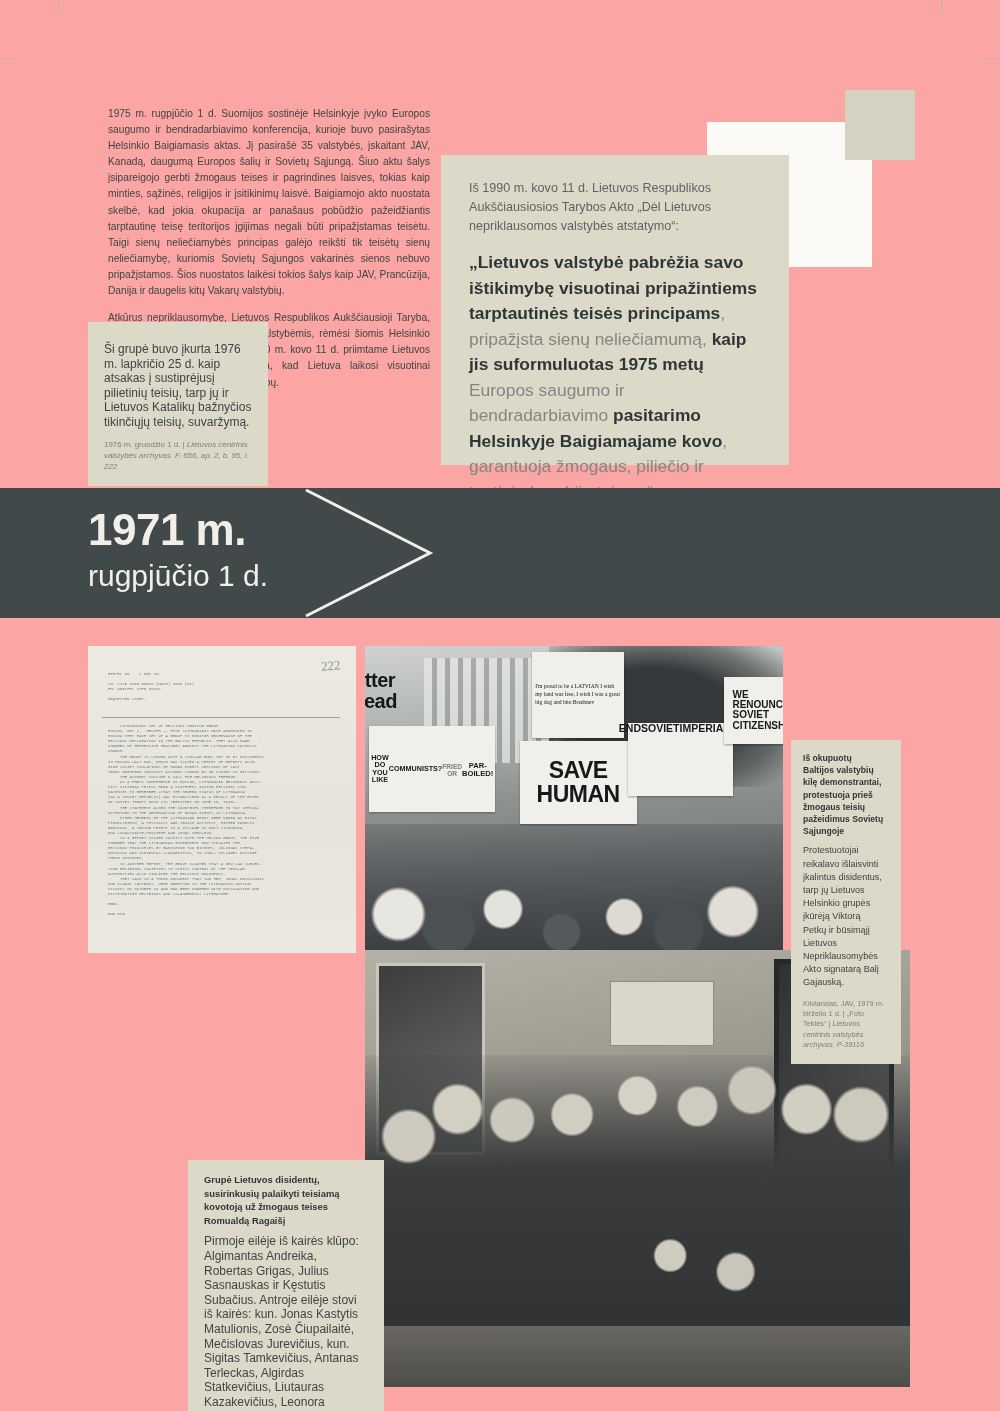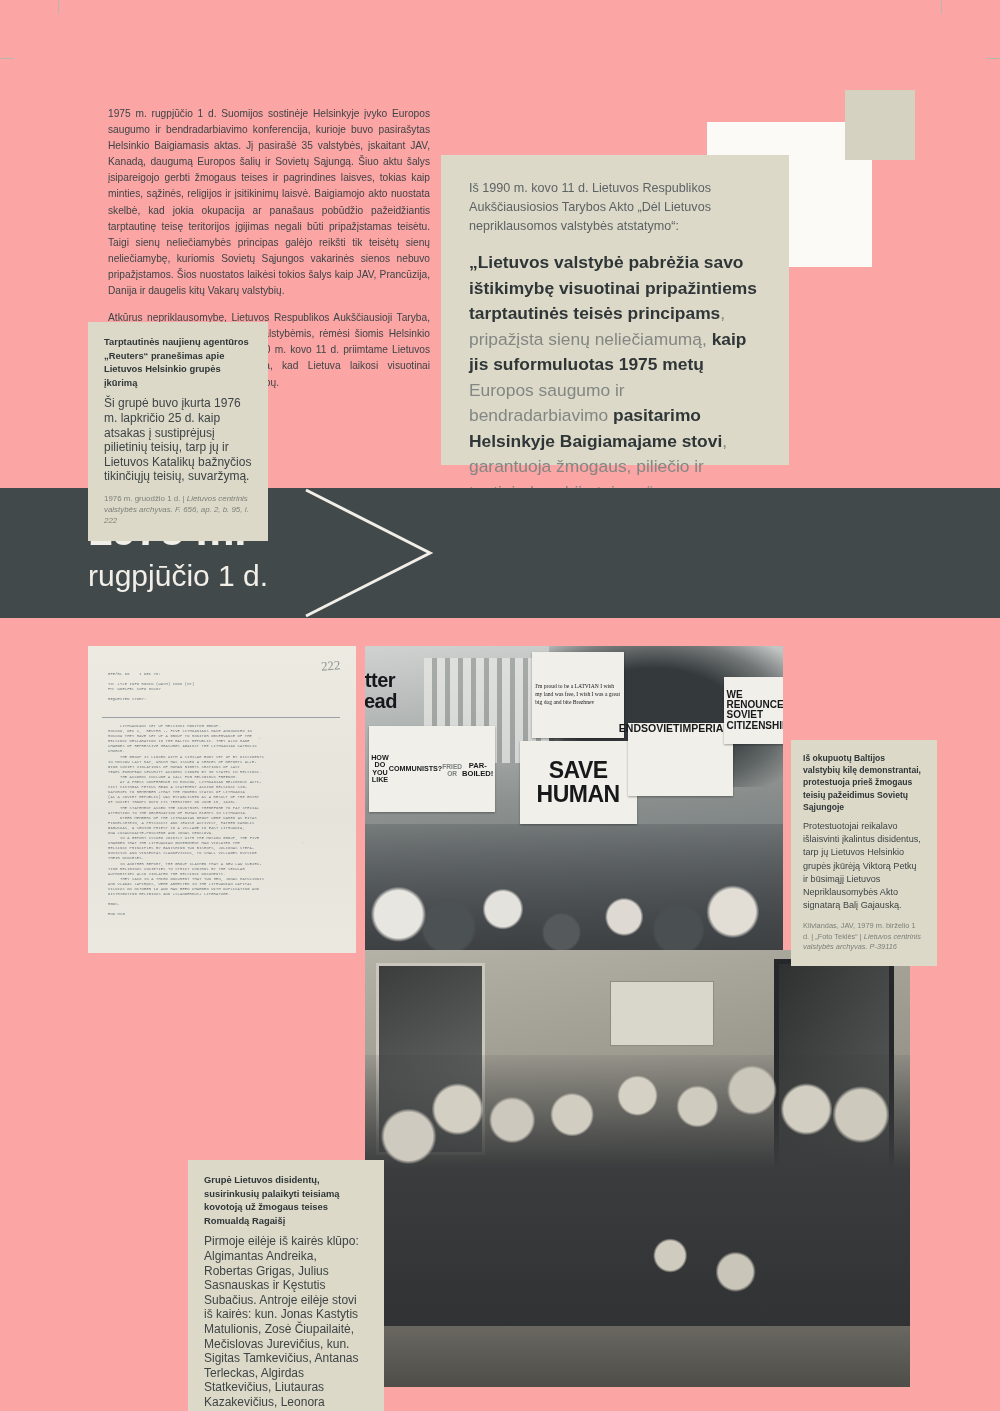--- a/index.html
+++ b/index.html
@@ -190,21 +190,21 @@
   .sign-communists .l2 { margin-top: 5px; color: #7b807f; font-size: 6.6px; }
   .sign-communists .l3 { margin-top: 3px; font-size: 7.6px; }
   .sign-latvian { left: 40%; top: 2%; width: 22%; height: 28%;
     font-size: 5.6px; font-family: "Liberation Serif", serif; font-weight: 400;
     flex-direction: column; text-align: left; align-items: flex-start; padding: 4px 3px; line-height: 1.42; }
   .sign-save { left: 37%; top: 31%; width: 28%; height: 27%;
     font-size: 23px; flex-direction: column; letter-spacing: -.5px; }
   .sign-end { left: 63%; top: 25%; width: 25%; height: 24%;
     font-size: 10.5px; flex-direction: row; text-align: left; align-items: flex-start; padding-left: 6px; }
   .sign-renounce { left: 86%; top: 10%; width: 17%; height: 22%;
-    font-size: 10px; flex-direction: column; text-align: left; align-items: flex-start; padding-left: 2px; }
+    font-size: 10px; flex-direction: column; text-align: left; align-items: flex-start; padding-left: 8px; }
 
   
   .photo-group {
     position: absolute;
     left: 365px; top: 332px;
     width: 545px; height: 437px;
     overflow: hidden; background: #6a6a64;
   }
   .pg-wall { position: absolute; inset: 0;
     background: linear-gradient(170deg, #b4b1a7 0%, #9d9a90 30%, #87857c 62%, #6e6c65 100%); }
@@ -233,21 +233,21 @@
 
   
   .caption { position: absolute; background: #ddd9c8; padding: 13px 16px 14px 16px; }
   .cap-title { color: #2f3638; font-size: 9.4px; font-weight: 700; line-height: 13.6px; }
   .cap-body  { color: #3d4446; font-size: 12px; line-height: 14.6px; margin-top: 7px; }
   .cap-src   { color: #7b7f78; font-size: 7.9px; line-height: 11.2px; margin-top: 9px; }
   .cap-src i { font-style: italic; }
 
   .caption-telex  { left: 88px; top: 322px; width: 180px; }
   .caption-group  { left: 188px; top: 1160px; width: 196px; }
-  .caption-protest{ left: 791px; top: 740px; width: 146px; padding: 12px 16px 13px 12px; }
+  .caption-protest{ left: 791px; top: 740px; width: 110px; padding: 12px 16px 13px 12px; }
   .caption-protest .cap-title { font-size: 8.6px; line-height: 12.2px; }
   .caption-protest .cap-body  { font-size: 9.1px; line-height: 13.2px; }
   .caption-protest .cap-src   { font-size: 7.4px; line-height: 10.4px; }
 </style>
 </head>
 <body>
 
 <div class="page">
 
   <div class="crop crop-tl-v"></div>
@@ -258,26 +258,26 @@
   <div class="deco deco-light"></div>
   <div class="deco deco-dark"></div>
 
   <div class="intro">
     <p>1975 m. rugpjūčio 1 d. Suomijos sostinėje Helsinkyje įvyko Europos saugumo ir bendradarbiavimo konferencija, kurioje buvo pasirašytas Helsinkio Baigiamasis aktas. Jį pasirašė 35 valstybės, įskaitant JAV, Kanadą, daugumą Europos šalių ir Sovietų Sąjungą. Šiuo aktu šalys įsipareigojo gerbti žmogaus teises ir pagrindines laisves, tokias kaip minties, sąžinės, religijos ir įsitikinimų laisvė. Baigiamojo akto nuostata skelbė, kad jokia okupacija ar panašaus pobūdžio pažeidžiantis tarptautinę teisę teritorijos įgijimas negali būti pripažįstamas teisėtu. Taigi sienų neliečiamybės principas galėjo reikšti tik teisėtų sienų neliečiamybę, kuriomis Sovietų Sąjungos vakarinės sienos nebuvo pripažįstamos. Šios nuostatos laikėsi tokios šalys kaip JAV, Prancūzija, Danija ir daugelis kitų Vakarų valstybių.</p>
     <p>Atkūrus nepriklausomybę, Lietuvos Respublikos Aukščiausioji Taryba, pradėdama derybas su kitomis valstybėmis, rėmėsi šiomis Helsinkio Baigiamojo akto nuostatomis. 1990 m. kovo 11 d. priimtame Lietuvos Nepriklausomybės Akte pabrėžta, kad Lietuva laikosi visuotinai pripažintų tarptautinės teisės principų.</p>
   </div>
 
   <div class="quotebox">
     <div class="quote-source">Iš 1990 m. kovo 11 d. Lietuvos Respublikos Aukščiausiosios Tarybos Akto „Dėl Lietuvos nepriklausomos valstybės atstatymo“:</div>
-    <div class="quote-body"><b>„Lietuvos valstybė pabrėžia savo ištikimybę visuotinai pripažintiems tarptautinės teisės principams</b><span>, pripažįsta sienų neliečiamumą, </span><b>kaip jis suformuluotas 1975 metų</b><span> Europos saugumo ir bendradarbiavimo </span><b>pasitarimo Helsinkyje Baigiamajame stovi</b><span>, garantuoja žmogaus, piliečio ir tautinių bendrijų teises.“</span></div>
+    <div class="quote-body"><b>„Lietuvos valstybė pabrėžia savo ištikimybę visuotinai pripažintiems tarptautinės teisės principams</b><span>, pripažįsta sienų neliečiamumą, </span><b>kaip jis suformuluotas 1975 metų</b><span> Europos saugumo ir bendradarbiavimo </span><b>pasitarimo Helsinkyje Baigiamajame kovo</b><span>, garantuoja žmogaus, piliečio ir tautinių bendrijų teises.“</span></div>
   </div>
 
   <div class="banner">
     <div class="banner-date">
-      <div class="banner-year">1975 m.</div>
+      <div class="banner-year">1971 m.</div>
       <div class="banner-day">rugpjūčio 1 d.</div>
     </div>
     <svg class="banner-chevron" viewBox="0 0 140 130" preserveAspectRatio="none">
       <polyline points="6,2 130,65 6,128" fill="none" stroke="#f2efe8" stroke-width="3"></polyline>
     </svg>
   </div>
 
   <div class="media">
 
     <div class="telex">
@@ -376,21 +376,20 @@
       <div class="pg-window"></div>
       <div class="pg-plaque"></div>
       <div class="pg-door"></div>
       <div class="pg-ground"></div>
       <div class="pg-people"></div>
     </div>
 
   </div>
 
   <div class="caption caption-telex">
-    <div class="cap-title">Tarptautinės naujienų agentūros „Reuters“ pranešimas apie Lietuvos Helsinkio grupės įkūrimą</div>
     <div class="cap-body">Ši grupė buvo įkurta 1976 m. lapkričio 25 d. kaip atsakas į sustiprėjusį pilietinių teisių, tarp jų ir Lietuvos Katalikų bažnyčios tikinčiųjų teisių, suvaržymą.</div>
     <div class="cap-src"><span>1976 m. gruodžio 1 d. | </span><i>Lietuvos centrinis valstybės archyvas. F. 656, ap. 2, b. 95, l. 222</i></div>
   </div>
 
   <div class="caption caption-protest">
     <div class="cap-title">Iš okupuotų Baltijos valstybių kilę demonstrantai, protestuoja prieš žmogaus teisių pažeidimus Sovietų Sąjungoje</div>
     <div class="cap-body">Protestuotojai reikalavo išlaisvinti įkalintus disidentus, tarp jų Lietuvos Helsinkio grupės įkūrėją Viktorą Petkų ir būsimąjį Lietuvos Nepriklausomybės Akto signatarą Balį Gajauską.</div>
     <div class="cap-src"><span>Klivlandas, JAV, 1979 m. birželio 1 d. | „Foto Teklės“ | </span><i>Lietuvos centrinis valstybės archyvas. P-39116</i></div>
   </div>
 

